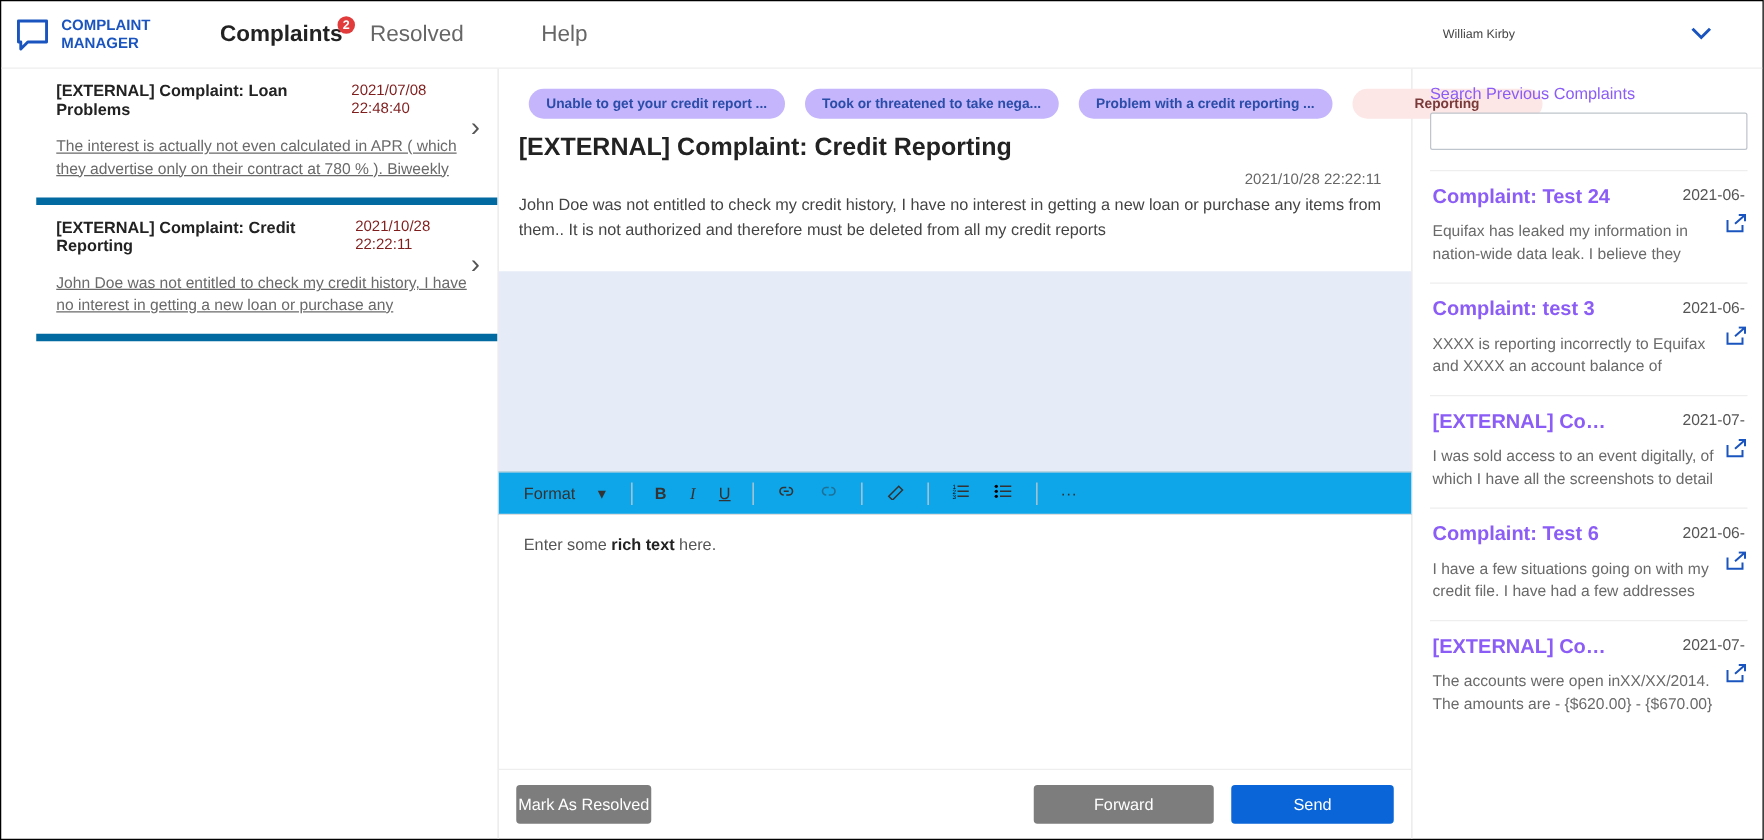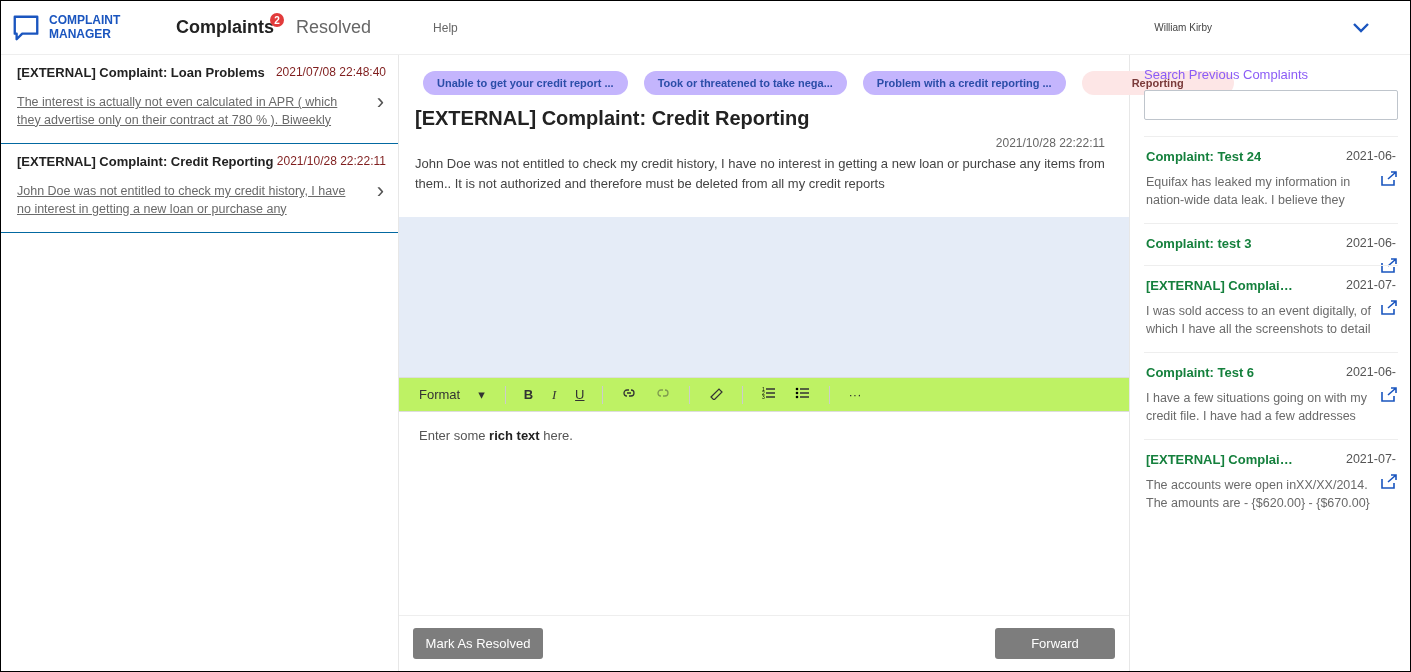--- a/index.html
+++ b/index.html
@@ -58,44 +58,45 @@
     background: #e23b3b;
     color: #fff;
     font-size: 10px;
     font-weight: 700;
     border-radius: 50%;
     width: 14px; height: 14px;
     display: flex;
     align-items: center;
     justify-content: center;
   }
-  .nav-help { margin-left: 40px; font-size:12px; }
+  .nav-help { margin-left: 40px; font-size:18px; }
   .user-area {
     margin-left: auto;
     display: flex;
     align-items: center;
     gap: 140px;
     padding-right: 30px;
   }
   .user-name { color: #444; font-size: 10px;}
   .chevron-down { color: #1a55bf; font-size: 20px; cursor:pointer;}
   .main {
     display: flex;
     height: calc(672px - 56px);
   }
   .left {
     width: 398px;
     border-right: 1px solid #e7e7e7;
     overflow-y: auto;
   }
   .complaint-item {
     padding: 10px 12px 14px 16px;
-    border-bottom: 1px solid #0369a1;
+    border-bottom: 6px solid #0369a1;
     cursor: pointer;
     position: relative;
+    margin-left: 28px;
   }
   .ci-row1 {
     display:flex;
     justify-content: space-between;
     align-items: flex-start;
   }
   .ci-title {
     font-weight: 700;
     color: #222;
     font-size: 13px;
@@ -180,21 +181,21 @@
     background: #e5ecf7;
     height: 160px;
   }
   .editor-toolbar {
     display: flex;
     align-items: center;
     gap: 6px;
     padding: 6px 12px;
     border-top: 1px solid #ddd;
     border-bottom: 1px solid #ddd;
-    background:#bef264;
+    background:#0ea5e9;
     font-size: 13px;
   }
   .tb-btn {
     padding: 2px 6px;
     color:#333;
     cursor: pointer;
     min-width: 18px;
     text-align:center;
   }
   .tb-sep {
@@ -220,21 +221,21 @@
     border-top: 1px solid #eee;
     align-items:center;
     margin-top:auto;
   }
   .btn {
     border: none;
     border-radius: 3px;
     color: #fff;
     font-size: 13px;
     padding: 8px 0;
-    width: 130px;
+    width: 108px;
     text-align: center;
     cursor: pointer;
   }
   .btn-gray { background: #7d7d7d; }
   .btn-blue { background: #0a66d8; }
   .spacer { flex:1; }
   .right {
     width: 280px;
     padding: 12px 12px 0 14px;
     overflow-y: auto;
@@ -259,22 +260,22 @@
     padding: 12px 2px 14px 2px;
     position: relative;
   }
   .prev-row1 {
     display:flex;
     justify-content: space-between;
     align-items: flex-start;
   }
   .prev-title {
     font-weight: 700;
-    font-size: 13px;
-    color:#15803d;
+    font-size: 16px;
+    color:#8b5cf6;
     max-width: 150px;
     white-space: nowrap;
     overflow: hidden;
     text-overflow: ellipsis;
   }
   .prev-date {
     color:#555;
     font-size: 12.5px;
   }
   .prev-body {
@@ -406,21 +407,22 @@
         <span class="tb-btn">···</span>
       </div>
       <div class="editor-body">
         <span>Enter some </span><span class="rich">rich text</span><span> here.</span>
       </div>
     </div>
 
     <div class="action-row">
       <button class="btn btn-gray">Mark As Resolved</button>
       <div class="spacer"></div>
-      <button class="btn btn-gray" style="width:120px">Forward</button>
+      <button class="btn btn-gray" style="width:144px">Forward</button>
+      <button class="btn btn-blue" style="width:130px">Send</button>
     </div>
   </div>
 
   <div class="right">
     <div class="search-label">Search Previous Complaints</div>
     <input class="search-input" type="text" style="">
     <div id="prev-list">
         <div class="prev-item">
           <div class="prev-row1">
             <div class="prev-title">Complaint: Test 24</div>
@@ -432,20 +434,21 @@
           <div class="prev-body">Equifax has leaked my information in nation-wide data leak. I believe they</div>
         </div>
         <div class="prev-item">
           <div class="prev-row1">
             <div class="prev-title">Complaint: test 3</div>
             <div class="prev-date">2021-06-</div>
           </div>
           <span class="open-icon"><svg width="18" height="16" viewBox="0 0 18 16">
               <path d="M2 5v9h12V9M8 8 L16 1 M11 1h5v5" fill="none" stroke="#1a55bf" stroke-width="1.6"></path>
             </svg></span>
+          <div class="prev-body">XXXX is reporting incorrectly to Equifax and XXXX an account balance of</div>
         </div>
         <div class="prev-item">
           <div class="prev-row1">
             <div class="prev-title">[EXTERNAL] Complain...</div>
             <div class="prev-date">2021-07-</div>
           </div>
           <span class="open-icon"><svg width="18" height="16" viewBox="0 0 18 16">
               <path d="M2 5v9h12V9M8 8 L16 1 M11 1h5v5" fill="none" stroke="#1a55bf" stroke-width="1.6"></path>
             </svg></span>
           <div class="prev-body">I was sold access to an event digitally, of which I have all the screenshots to detail</div>

